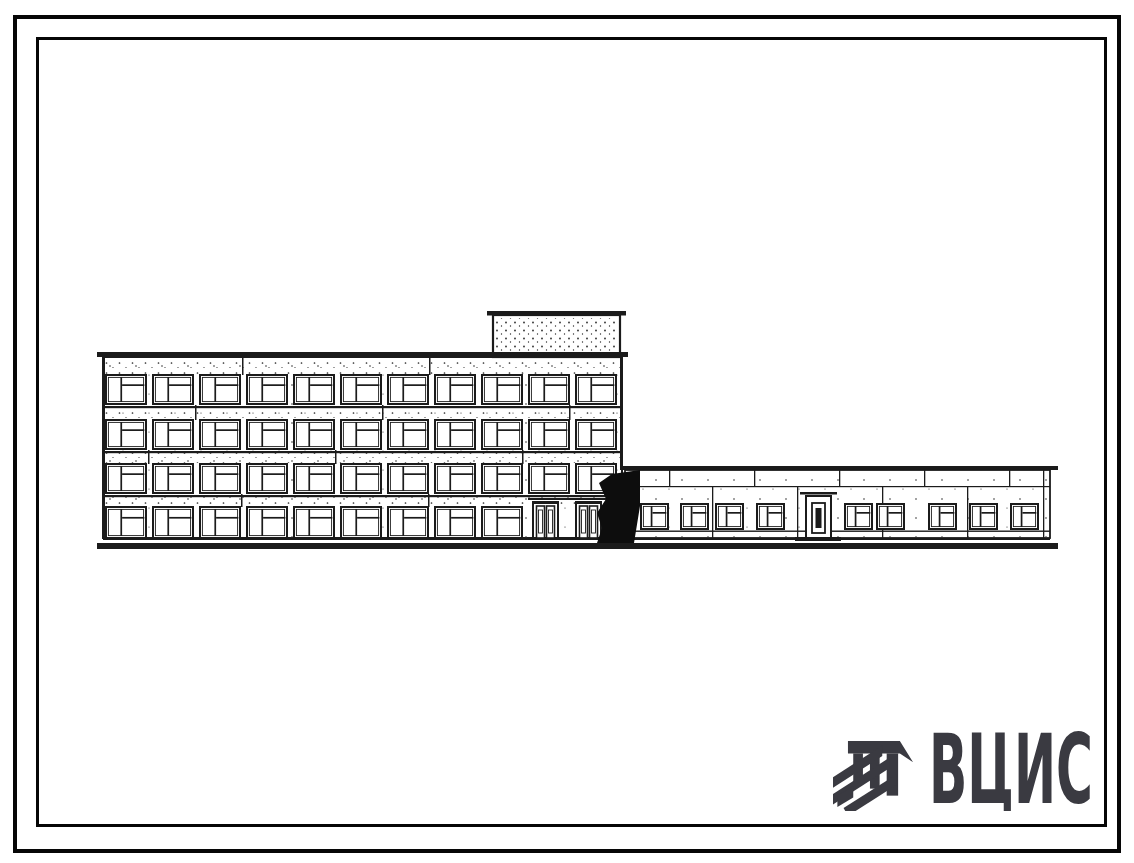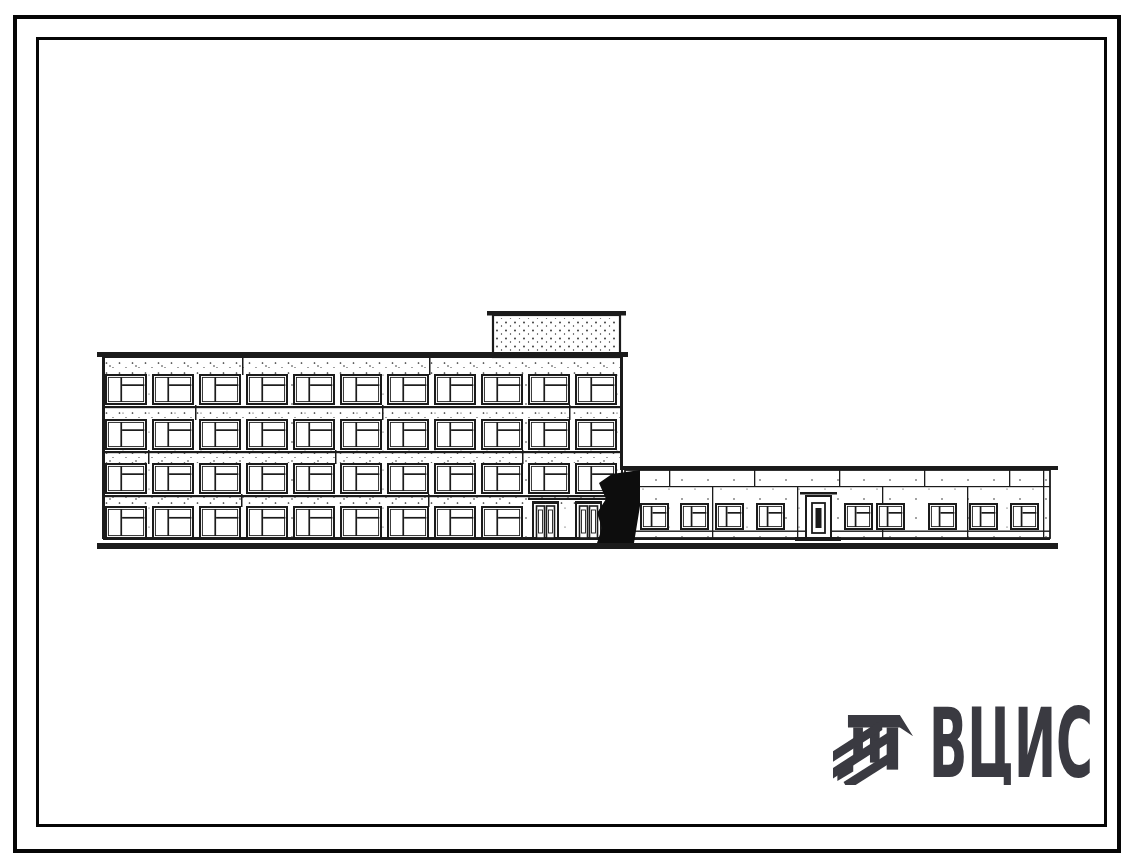--- a/index.html
+++ b/index.html
@@ -3,21 +3,21 @@
 <meta charset="utf-8">
 <style>
   html,body{margin:0;padding:0;background:#ffffff;}
   .sheet{position:relative;width:1134px;height:863px;background:#ffffff;overflow:hidden;
          font-family:"DejaVu Sans","Liberation Sans",sans-serif;}
   .outer-frame{position:absolute;left:13px;top:15px;width:1108px;height:838px;
                border:4px solid #060606;box-sizing:border-box;}
   .inner-frame{position:absolute;left:36px;top:37px;width:1071px;height:790px;
                border:3px solid #060606;box-sizing:border-box;}
   #facade{position:absolute;left:0;top:0;}
-  .logo{position:absolute;right:38px;bottom:78px;display:flex;align-items:flex-end;gap:7px;}
+  .logo{position:absolute;right:38px;bottom:52px;display:flex;align-items:flex-end;gap:7px;}
   .logo-text text{font-family:"DejaVu Sans","Liberation Sans",sans-serif;
                   font-weight:bold;font-size:97px;}
 </style>
 </head>
 <body>
 
 <div class="sheet">
 
   <div class="outer-frame"></div>
   <div class="inner-frame"></div>

